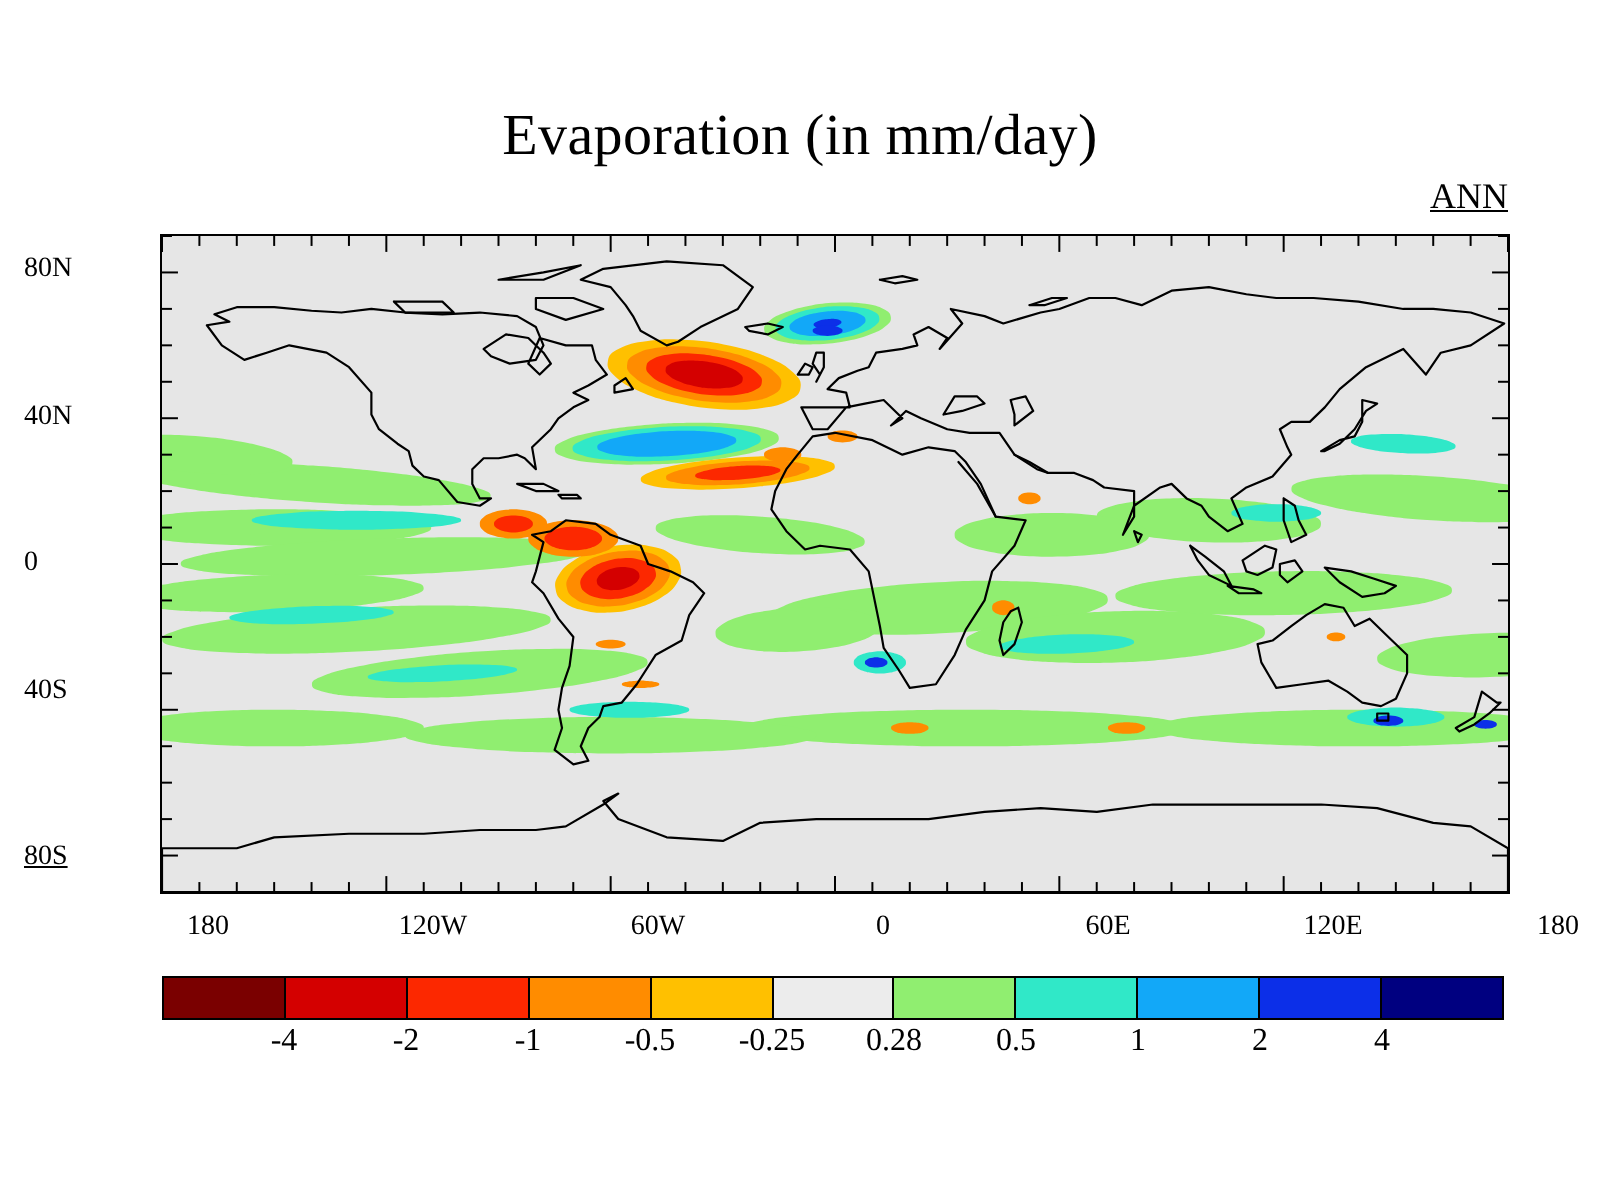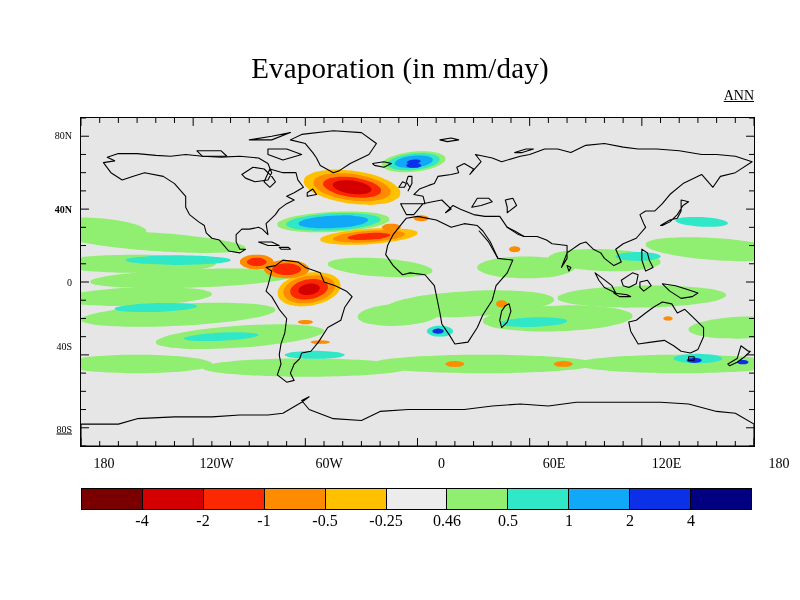--- a/index.html
+++ b/index.html
@@ -5,28 +5,28 @@
   html,body{margin:0;padding:0;background:#ffffff;}
   body{width:800px;height:600px;position:relative;overflow:hidden;
        font-family:"Liberation Serif",serif;color:#000;}
   #root{position:absolute;inset:0;}
 
   .title{position:absolute;left:0;right:0;top:52px;text-align:center;
          font-size:29px;letter-spacing:.2px;}
   .subtitle{position:absolute;left:0;right:0;top:88px;text-align:center;
             font-size:14px;font-weight:bold;}
   .expt{position:absolute;left:80px;top:88px;font-size:14px;}
-  .season{position:absolute;right:46px;top:88px;font-size:14px;text-decoration:underline;}
+  .season{position:absolute;right:46px;top:88px;font-size:18px;text-decoration:underline;}
 
   .plotbox{position:absolute;left:80px;top:117px;width:675px;height:330px;
            border:1px solid #000;background:#e6e6e6;box-sizing:border-box;}
   .mapsvg{position:absolute;left:0;top:0;width:100%;height:100%;display:block;}
   .ylab-layer,.xlab-layer{position:absolute;inset:0;pointer-events:none;}
-  .ylabel{position:absolute;transform:translateY(-50%);text-align:right;
-          width:60px;font-size:10px;}
+  .ylabel{position:absolute;transform:translateY(-50%);
+          width:60px;font-size:14px;}
   .xlabel{position:absolute;transform:translateX(-50%);font-size:14px;margin-left:24px;}
 
   .cbar{position:absolute;left:81px;top:488px;width:671px;height:22px;
         border:1px solid #000;box-sizing:border-box;display:flex;}
   .cbar i{display:block;height:100%;flex:1 1 0;border-right:1px solid #000;}
   .cbar i:last-child{border-right:none;}
   .cbar-labels{position:absolute;left:0;right:0;top:512px;height:24px;}
   .cblab{position:absolute;transform:translateX(-50%);font-size:16px;}
 </style>
 </head>
@@ -260,21 +260,21 @@
             <line x1="675" y1="18.333333333333332" x2="667" y2="18.333333333333332"></line>
             <line x1="0" y1="0" x2="5" y2="0"></line>
             <line x1="675" y1="0" x2="670" y2="0"></line>
           </g>
       </g>
     </svg>
   </div>
 
   <div class="ylab-layer" id="ylabels">
       <div class="ylabel" style="left: 12px; top: 135.333px;">80N</div>
-      <div class="ylabel" style="left: 12px; top: 208.667px; font-weight: bold;">40N</div>
+      <div class="ylabel" style="left: 12px; top: 208.667px;">40N</div>
       <div class="ylabel" style="left: 12px; top: 282px;">0</div>
       <div class="ylabel" style="left: 12px; top: 346px;">40S</div>
       <div class="ylabel" style="left: 12px; top: 428.667px; text-decoration: underline;">80S</div>
     </div>
   <div class="xlab-layer" id="xlabels">
       <div class="xlabel" style="left: 80px; top: 456px;">180</div>
       <div class="xlabel" style="left: 192.5px; top: 456px;">120W</div>
       <div class="xlabel" style="left: 305px; top: 456px;">60W</div>
       <div class="xlabel" style="left: 417.5px; top: 456px;">0</div>
       <div class="xlabel" style="left: 530px; top: 456px;">60E</div>
@@ -294,20 +294,20 @@
       <i style="background: rgb(18, 168, 248);"></i>
       <i style="background: rgb(12, 47, 232);"></i>
       <i style="background: rgb(0, 0, 128);"></i>
     </div>
   <div class="cbar-labels" id="cbarlabels">
       <div class="cblab" style="left: 142px;">-4</div>
       <div class="cblab" style="left: 203px;">-2</div>
       <div class="cblab" style="left: 264px;">-1</div>
       <div class="cblab" style="left: 325px; text-align: center;">-0.5</div>
       <div class="cblab" style="left: 386px;">-0.25</div>
-      <div class="cblab" style="left: 447px;">0.46</div>
+      <div class="cblab" style="left: 447px;">0.28</div>
       <div class="cblab" style="left: 508px;">0.5</div>
       <div class="cblab" style="left: 569px;">1</div>
       <div class="cblab" style="left: 630px;">2</div>
       <div class="cblab" style="left: 691px;">4</div>
     </div>
 
 </div>
 
 </body></html>

